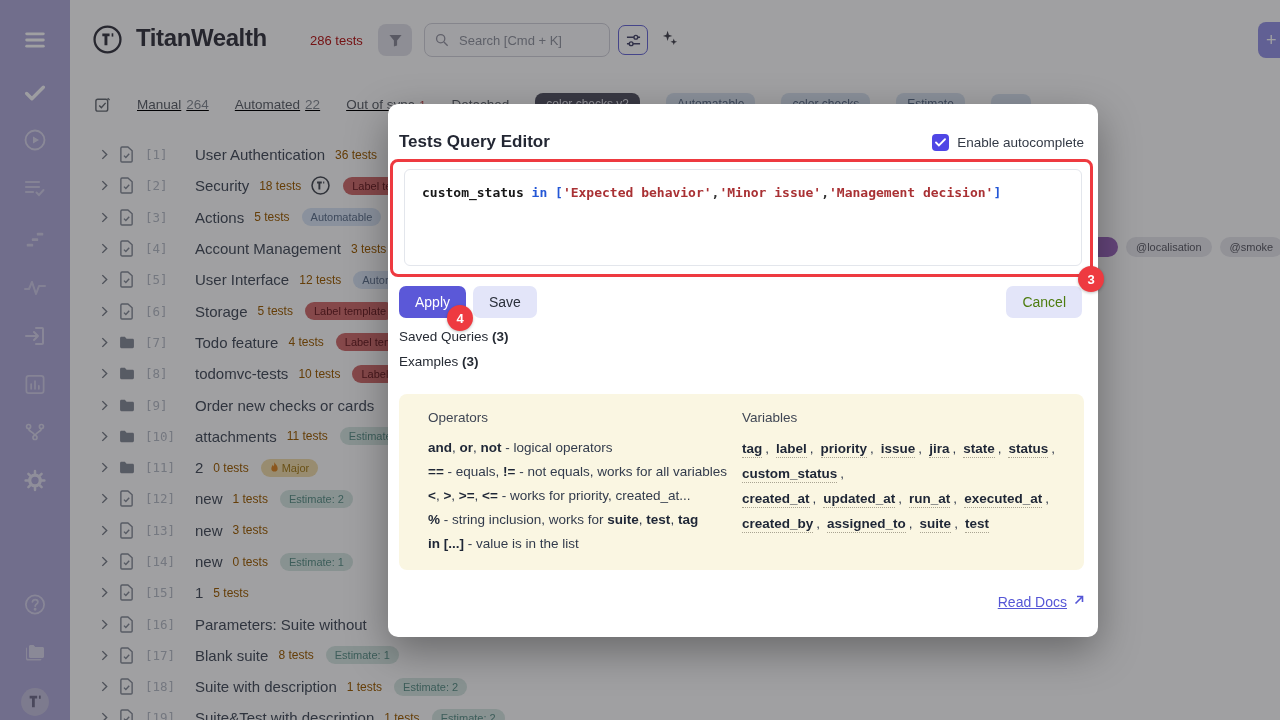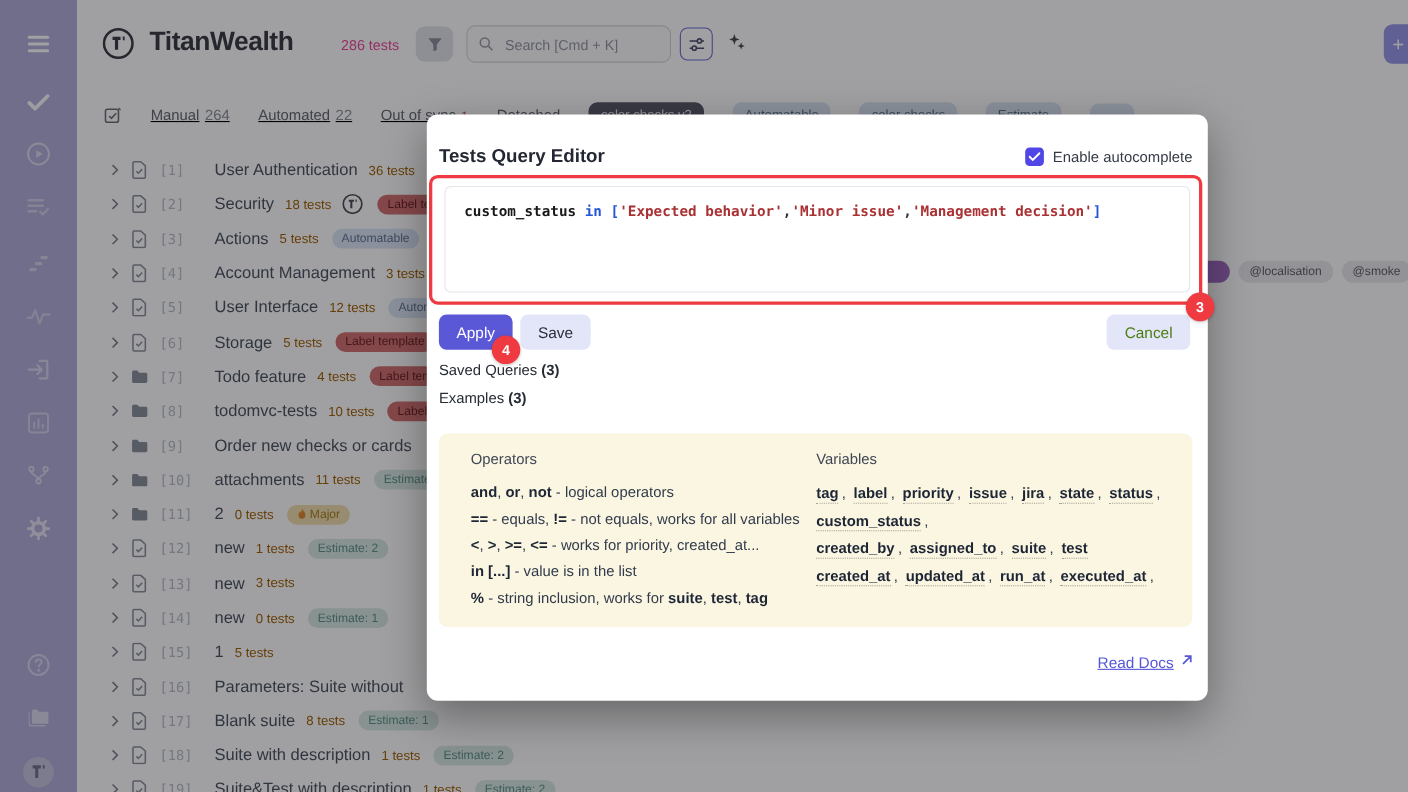--- a/index.html
+++ b/index.html
@@ -7,21 +7,21 @@
        font-family:"Liberation Sans","DejaVu Sans",sans-serif;}
   #app{position:relative;width:1280px;height:720px;background:#ffffff;overflow:hidden;}
 
   
   .sidebar{position:absolute;left:0;top:0;width:70px;height:720px;background:#b3aedb;z-index:2;}
   .sb-icon{position:absolute;left:50%;transform:translateX(-50%);color:#ffffff;display:flex;align-items:center;justify-content:center;}
 
   
   .logo-badge{position:absolute;left:93px;top:25px;width:29px;height:29px;color:#3c3c46;z-index:1;}
   .app-title{position:absolute;left:136px;top:24px;font-size:24px;font-weight:700;color:#3a3a44;letter-spacing:-0.4px;z-index:1;}
-  .tests-count{position:absolute;left:310px;top:33px;font-size:13px;color:#ec4899;z-index:1;}
+  .tests-count{position:absolute;left:310px;top:33px;font-size:13px;color:#b91c1c;z-index:1;}
   .funnel-btn{position:absolute;left:378px;top:24px;width:34px;height:32px;background:#e3e3ea;border-radius:8px;display:flex;align-items:center;justify-content:center;color:#8f8f9c;z-index:1;}
   .search-box{position:absolute;left:424px;top:23px;width:186px;height:34px;border:1px solid #d4d4dc;background:#fcfcfe;border-radius:8px;display:flex;align-items:center;gap:8px;padding:0 10px;box-sizing:border-box;color:#9a9aa6;z-index:1;}
   .search-box input{border:none;outline:none;background:transparent;font-size:13px;color:#6a6a74;width:130px;font-family:"Liberation Sans",sans-serif;}
   .search-box input::placeholder{color:#9598a2;}
   .sliders-btn{position:absolute;left:618px;top:25px;width:30px;height:30px;border:1.5px solid #6d6cd8;border-radius:7px;display:flex;align-items:center;justify-content:center;color:#4c4c6e;box-sizing:border-box;background:#fff;z-index:1;}
   .sparkles-btn{position:absolute;left:660px;top:28px;width:24px;height:24px;color:#4a4a54;z-index:1;}
   .cut-btn{position:absolute;left:1258px;top:22px;width:34px;height:36px;border-radius:8px;background:#9a98e8;color:#fff;font-size:18px;display:flex;align-items:center;justify-content:flex-start;padding-left:8px;box-sizing:border-box;z-index:1;}
 
   
   .tabs-row{position:absolute;left:94px;top:92px;height:24px;display:flex;align-items:center;gap:26px;z-index:1;white-space:nowrap;}
@@ -605,28 +605,28 @@
       <b>(3)</b>
     </div>
 
     <div class="cream">
       <div class="col-title" style="left:29px">Operators</div>
       <div class="col-title" style="left:343px">Variables</div>
       <div class="op-lines">
           <div class="op-line"><span class="seg-b">and</span><span class="seg">, </span><span class="seg-b">or</span><span class="seg">, </span><span class="seg-b">not</span><span class="seg"> - logical operators</span></div>
           <div class="op-line"><span class="seg-b">==</span><span class="seg"> - equals, </span><span class="seg-b">!=</span><span class="seg"> - not equals, works for all variables</span></div>
           <div class="op-line"><span class="seg-b">&lt;</span><span class="seg">, </span><span class="seg-b">&gt;</span><span class="seg">, </span><span class="seg-b">&gt;=</span><span class="seg">, </span><span class="seg-b">&lt;=</span><span class="seg"> - works for priority, created_at...</span></div>
+          <div class="op-line"><span class="seg-b">%</span><span class="seg"> - string inclusion, works for </span><span class="seg-b">suite</span><span class="seg">, </span><span class="seg-b">test</span><span class="seg">, </span><span class="seg-b">tag</span></div>
           <div class="op-line"><span class="seg-b">in [...]</span><span class="seg"> - value is in the list</span></div>
-          <div class="op-line"><span class="seg-b">%</span><span class="seg"> - string inclusion, works for </span><span class="seg-b">suite</span><span class="seg">, </span><span class="seg-b">test</span><span class="seg">, </span><span class="seg-b">tag</span></div>
         </div>
       <div class="var-lines">
           <div class="var-line"><span class="var-token">tag</span><span class="var-sep">,</span><span class="var-token">label</span><span class="var-sep">,</span><span class="var-token">priority</span><span class="var-sep">,</span><span class="var-token">issue</span><span class="var-sep">,</span><span class="var-token">jira</span><span class="var-sep">,</span><span class="var-token">state</span><span class="var-sep">,</span><span class="var-token">status</span><span class="var-sep">,</span></div>
           <div class="var-line"><span class="var-token">custom_status</span><span class="var-sep">,</span></div>
+          <div class="var-line"><span class="var-token">created_at</span><span class="var-sep">,</span><span class="var-token">updated_at</span><span class="var-sep">,</span><span class="var-token">run_at</span><span class="var-sep">,</span><span class="var-token">executed_at</span><span class="var-sep">,</span></div>
           <div class="var-line"><span class="var-token">created_by</span><span class="var-sep">,</span><span class="var-token">assigned_to</span><span class="var-sep">,</span><span class="var-token">suite</span><span class="var-sep">,</span><span class="var-token">test</span></div>
-          <div class="var-line"><span class="var-token">created_at</span><span class="var-sep">,</span><span class="var-token">updated_at</span><span class="var-sep">,</span><span class="var-token">run_at</span><span class="var-sep">,</span><span class="var-token">executed_at</span><span class="var-sep">,</span></div>
         </div>
     </div>
 
     <div class="read-docs">
       <span class="rd-label">Read Docs</span>
       <span style="display:flex">
           <svg viewBox="0 0 12 12" width="12" height="12">
             <path d="M2.5 9.5L9.5 2.5M4 2.5h5.5V8" stroke="#5556d6" stroke-width="1.6" fill="none"></path>
           </svg>
         </span>

